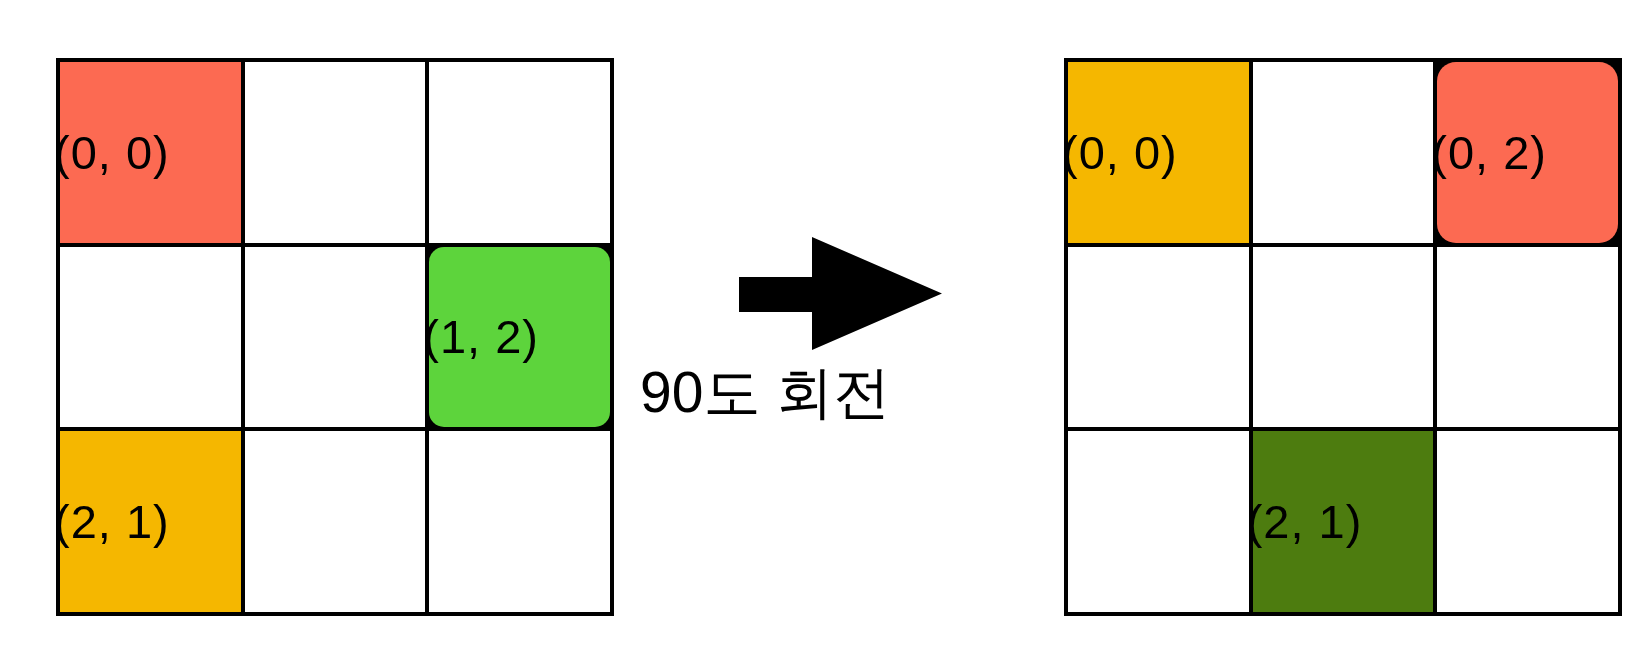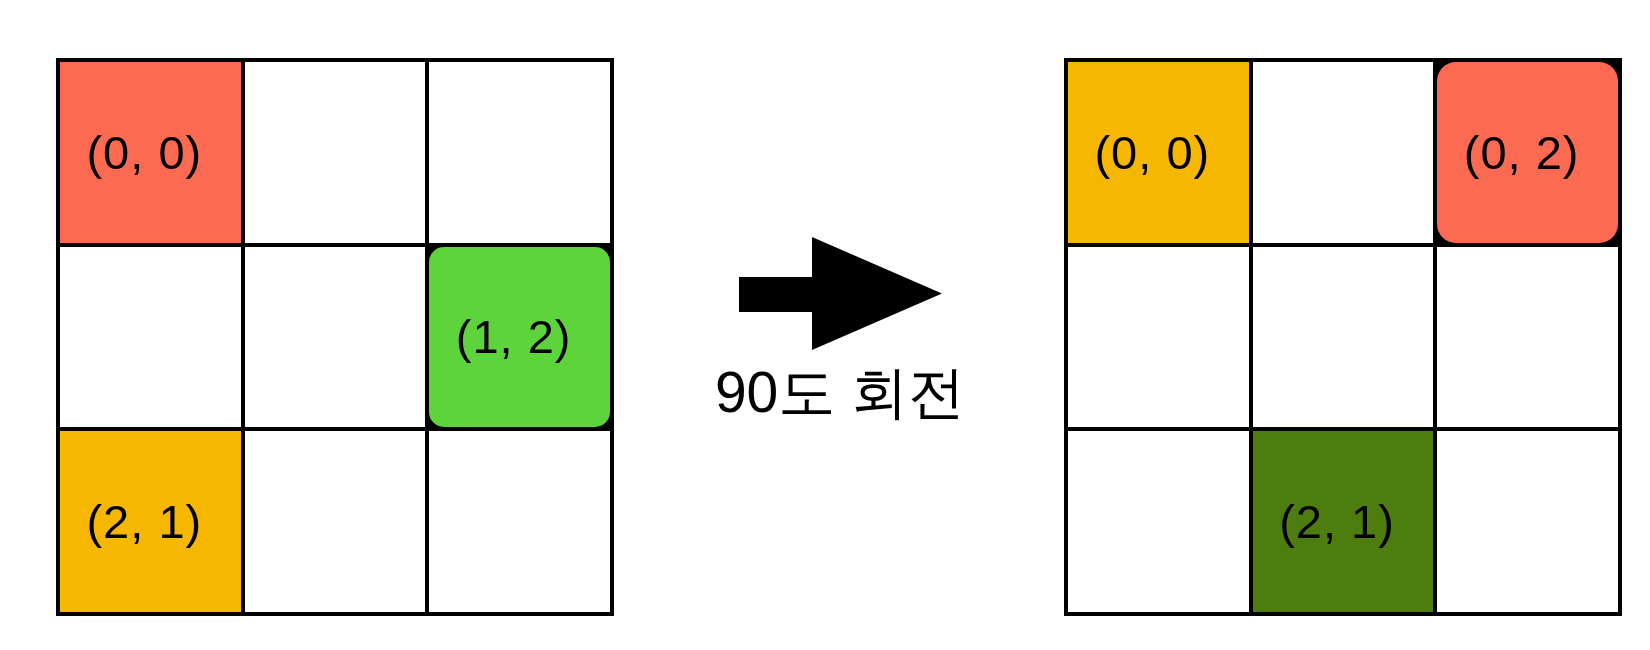--- a/index.html
+++ b/index.html
@@ -27,42 +27,40 @@
     background: #000000;
     padding: 4px;
     gap: 4px;
   }
   .grid-left  { left: 56px; }
   .grid-right { left: 1064px; }
   .cell {
     background: #ffffff;
     display: flex;
     align-items: center;
-    justify-content: center;
   }
   .cell-label {
     font-size: 47px;
     color: #000000;
     letter-spacing: 1px;
     transform: translateX(-6px);
     white-space: nowrap;
   }
   .arrow-svg {
     position: absolute;
     left: 730px;
     top: 230px;
     width: 220px;
     height: 130px;
   }
   .arrow-caption {
     position: absolute;
     left: 640px;
     top: 360px;
     width: 400px;
-    text-align: center;
     font-size: 57px;
     font-weight: 500;
     color: #000000;
     line-height: 1.15;
     white-space: nowrap;
   }
 </style>
 </head>
 <body>
 

